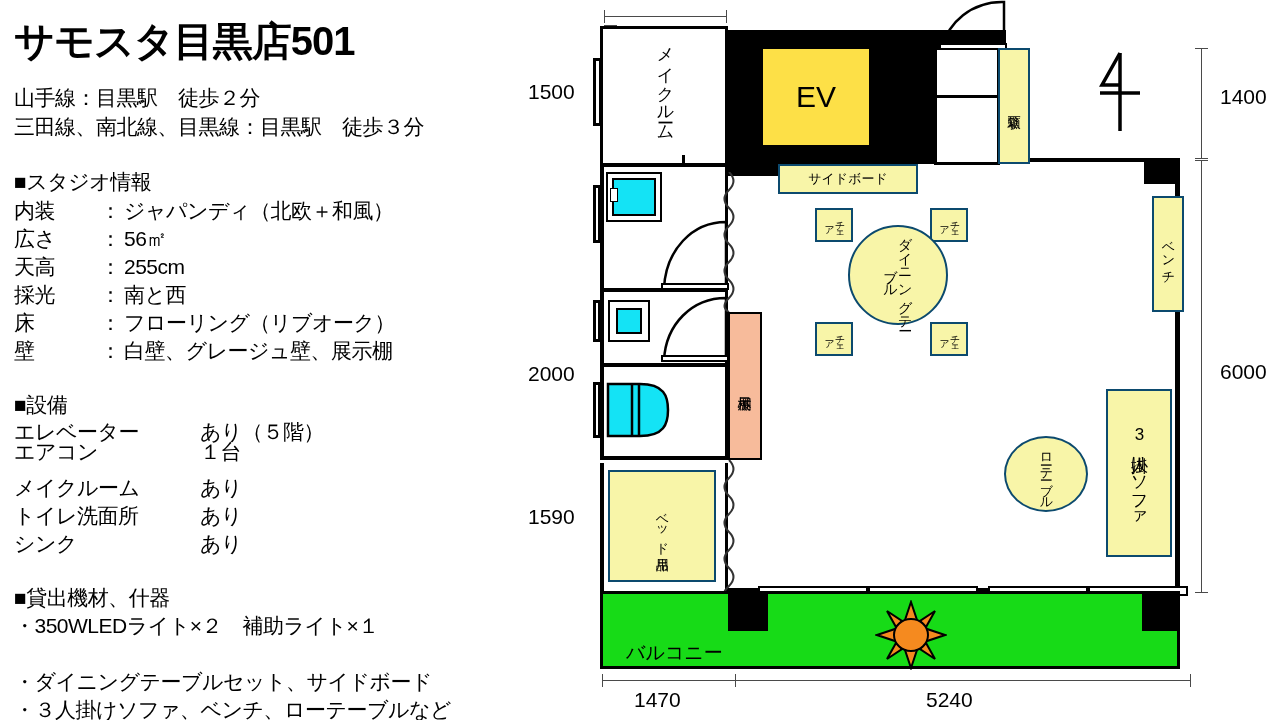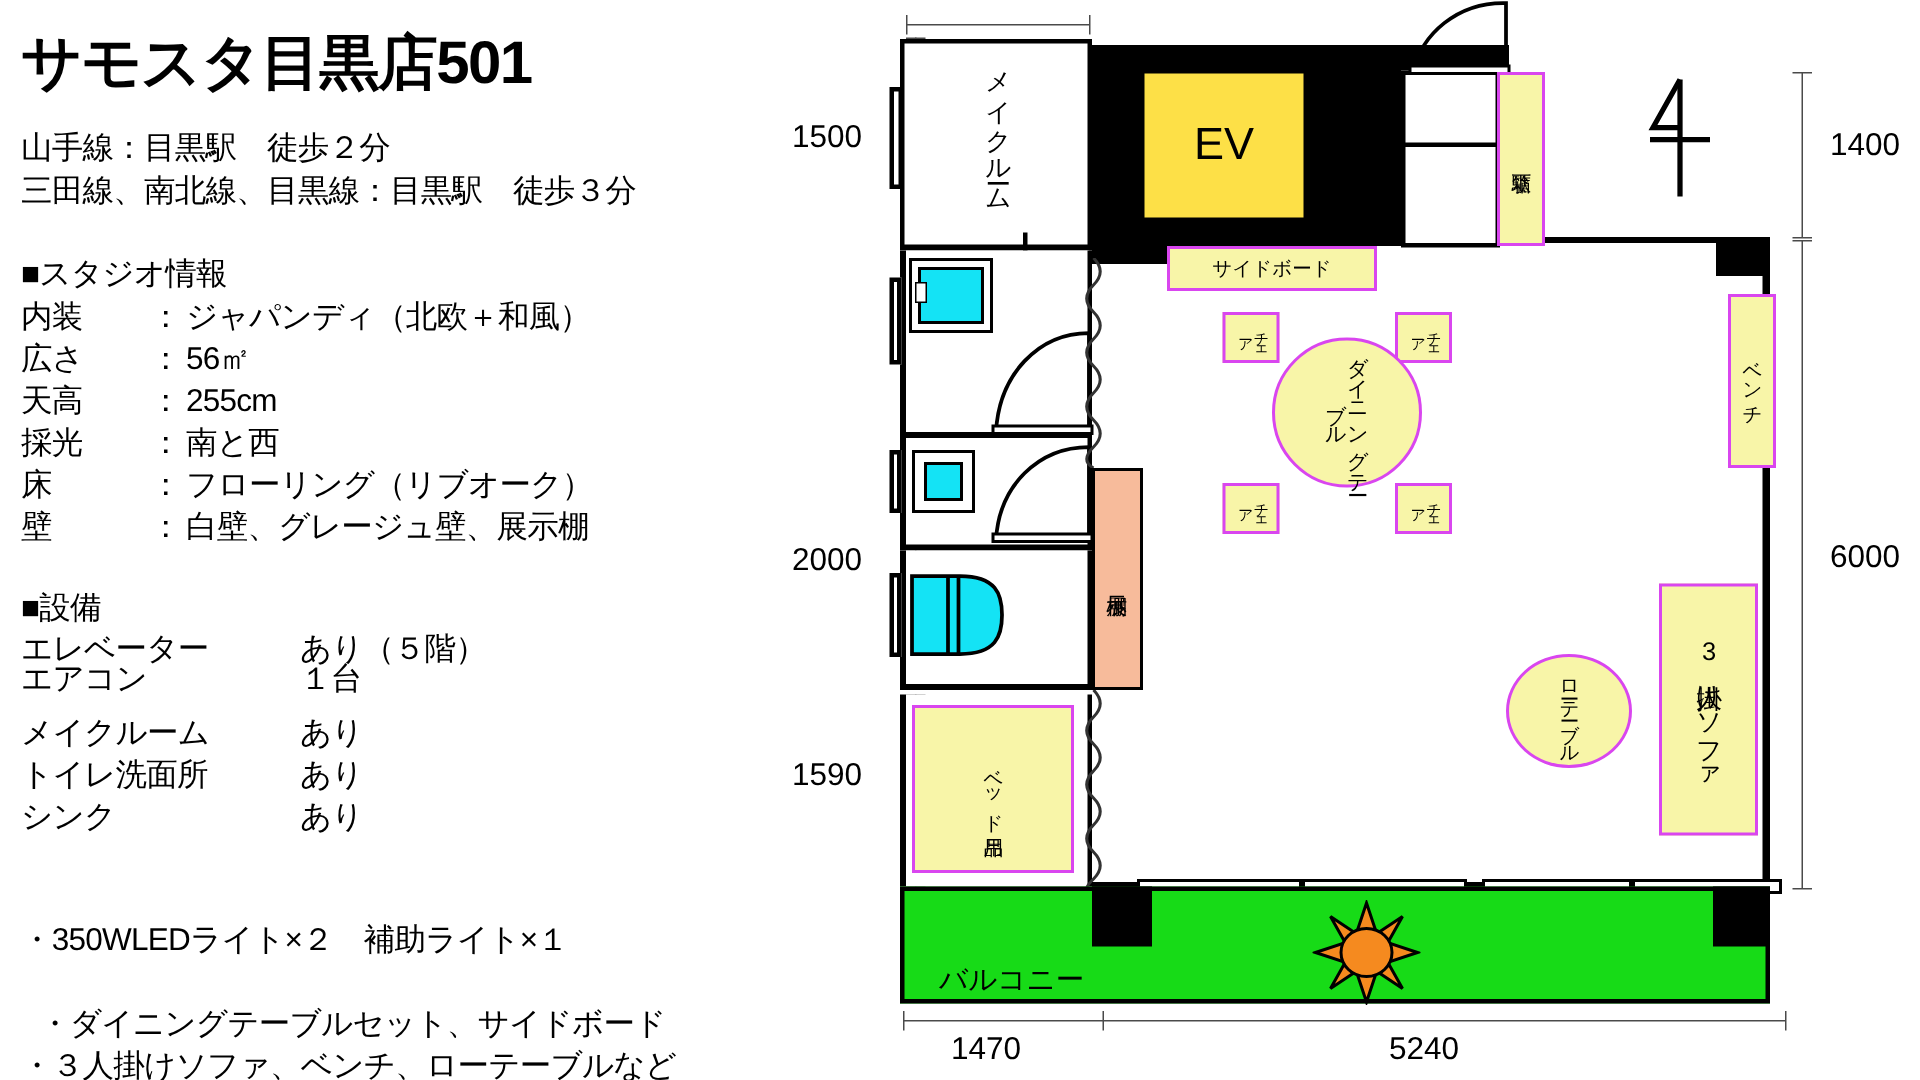--- a/index.html
+++ b/index.html
@@ -28,21 +28,21 @@
   .kv2 .k{display:inline-block;width:186px;}
 
   
   #plan{position:absolute;left:530px;top:0;width:750px;height:720px;}
   .ab{position:absolute;box-sizing:border-box;}
 
   .wall-black{background:#000;}
   .room-white{background:#fff;border:3px solid #000;}
   .ev-box{background:#fde047;border:1px solid #000;display:flex;align-items:center;justify-content:center;font-size:30px;}
   .furn{
-    background:#f8f5a8;border:2px solid #d946ef;
+    background:#f8f5a8;border:2px solid #0c4a6e;
     display:flex;align-items:center;justify-content:center;
     font-size:13px;line-height:1.05;text-align:center;
   }
   .furn-v{writing-mode:vertical-rl;text-orientation:upright;}
   .furn-round{border-radius:50%;}
   .shelf{background:#f7bb9b;border:2px solid #000;
     display:flex;align-items:center;justify-content:center;font-size:14px;}
   .fixture{background:#14e3f5;border:2px solid #000;}
   .balcony{background:#17db17;border:3px solid #000;}
   .glassdoor{background:#fff;border:2px solid #000;}
@@ -100,22 +100,23 @@
     <div class="kv kv2" style="top:474px;">
       <span class="k">メイクルーム</span><span>あり</span>
     </div>
     <div class="kv kv2" style="top:502px;">
       <span class="k">トイレ洗面所</span><span>あり</span>
     </div>
     <div class="kv kv2" style="top:530px;">
       <span class="k">シンク</span><span>あり</span>
     </div>
 
+    <div class="tline hdr" style="top:584px;">■貸出機材、什器</div>
     <div class="tline" style="top:612px;">・350WLEDライト×２　補助ライト×１</div>
-    <div class="tline" style="top:668px;margin-left:12px;">・ダイニングテーブルセット、サイドボード</div>
+    <div class="tline" style="top:668px;">・ダイニングテーブルセット、サイドボード</div>
     <div class="tline" style="top:696px;">・３人掛けソファ、ベンチ、ローテーブルなど</div>
   </div>
 
   <div id="plan">
 
     <div class="dimtxt" style="left:-2px;top:80px;">1500</div>
     <div class="dimline-v" style="left:80px;top:25px;height:137px;"></div>
     <div class="tick-h" style="left:74px;top:25px;"></div>
     <div class="tick-h" style="left:74px;top:162px;"></div>
 

